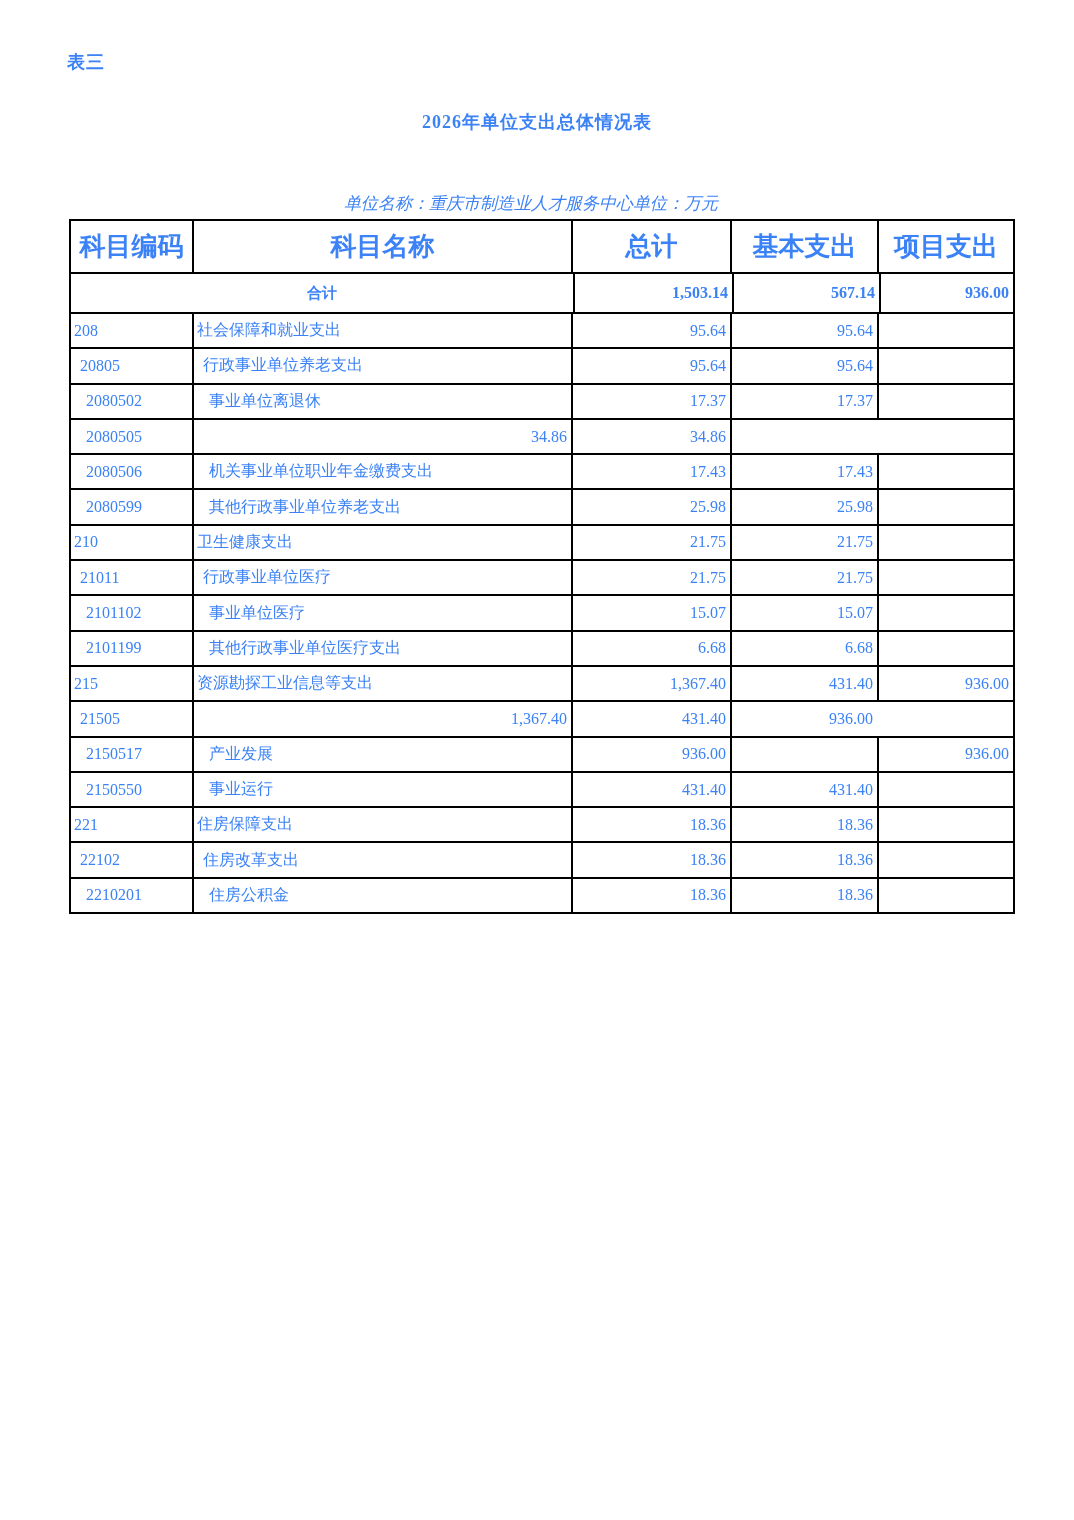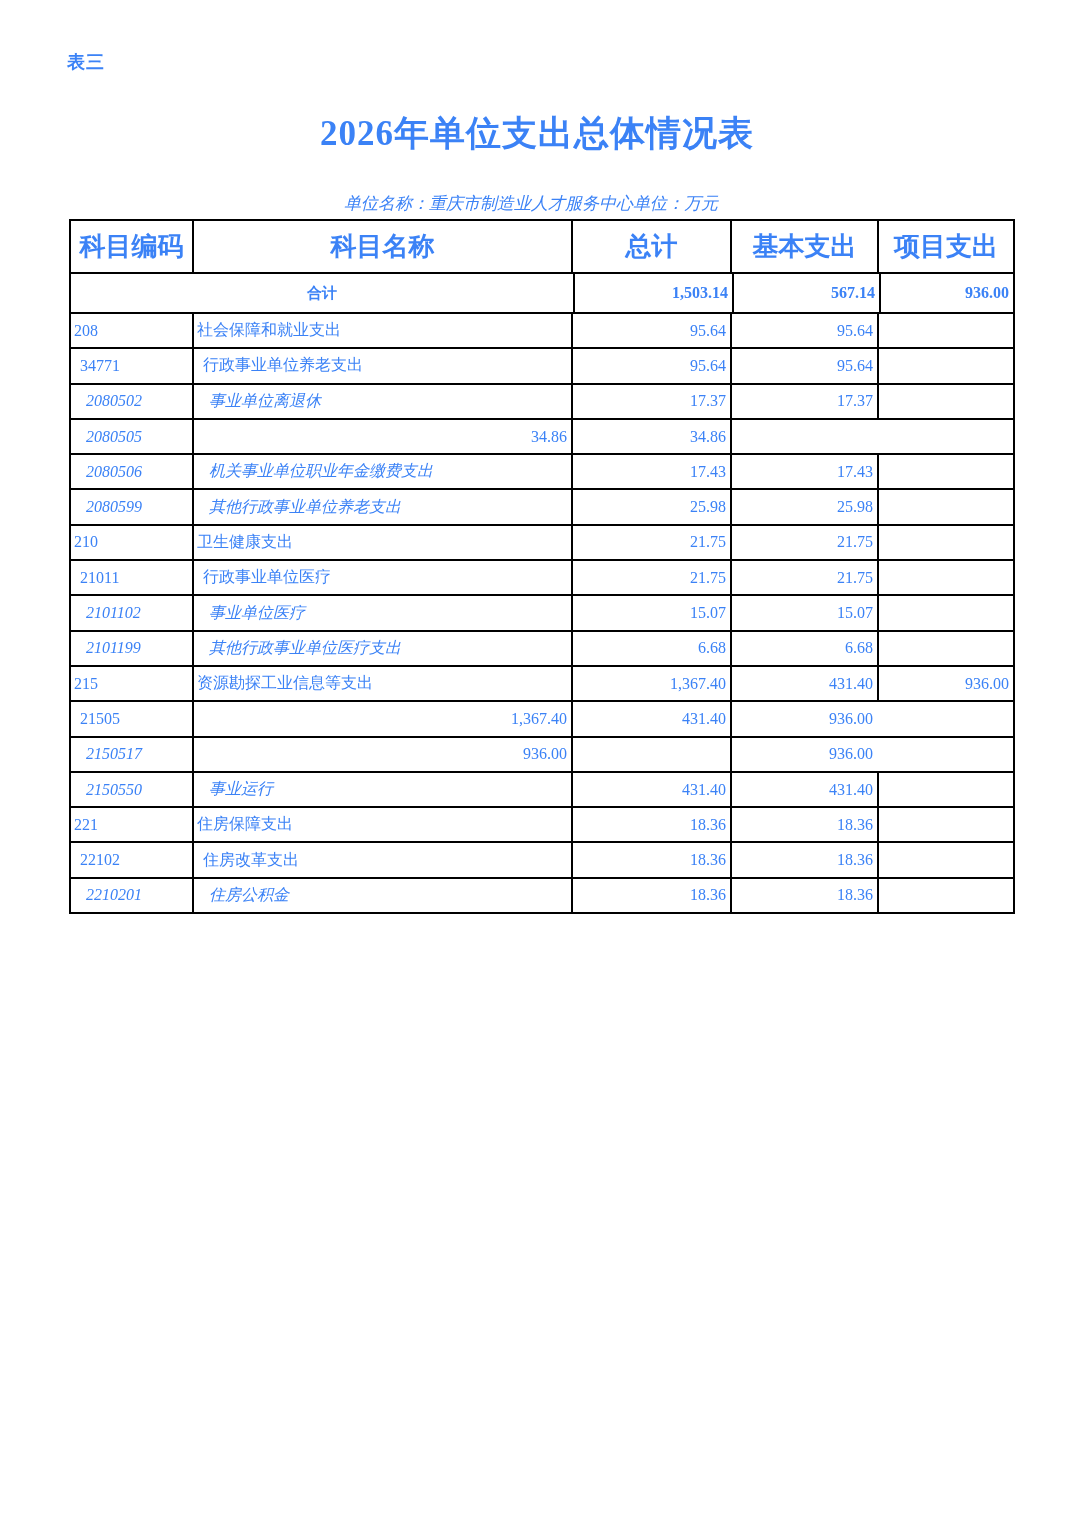--- a/index.html
+++ b/index.html
@@ -25,21 +25,21 @@
     letter-spacing: 1px;
   }
   .page-title {
     position: absolute;
     left: 0;
     top: 110px;
     width: 1074px;
     text-align: center;
     font-family: "Liberation Serif", "DejaVu Serif", serif;
     font-weight: bold;
-    font-size: 35px;
+    font-size: 18px;
     letter-spacing: 1px;
   }
   .info-line {
     position: absolute;
     left: 65px;
     top: 192px;
     width: 944px;
     display: flex;
     justify-content: center;
     align-items: baseline;
@@ -92,21 +92,21 @@
     font-family: "Liberation Serif", "DejaVu Serif", serif;
     font-size: 16px;
     text-align: center;
   }
   .num-cell {
     justify-content: flex-end;
     padding-right: 4px;
   }
   .lv1 { padding-left: 3px; }
   .lv2 { padding-left: 9px; }
-  .lv3 { padding-left: 15px; font-style: italic; }
+  .lv3 { padding-left: 15px; }
   .total-label-cell {
     justify-content: center;
     font-family: "Liberation Serif", "DejaVu Serif", serif;
     font-weight: bold;
     font-size: 15px;
   }
   .total-row .num-cell { font-weight: bold; }
 </style>
 </head>
 <body>
@@ -141,21 +141,21 @@
 
     <div id="table-body">
         <div class="trow body-row">
           <div class="cell code-cell lv1">208</div>
           <div class="cell name-cell lv1">社会保障和就业支出</div>
           <div class="cell num-cell">95.64</div>
           <div class="cell num-cell">95.64</div>
           <div class="cell num-cell"></div>
         </div>
         <div class="trow body-row">
-          <div class="cell code-cell lv2">34771</div>
+          <div class="cell code-cell lv2">20805</div>
           <div class="cell name-cell lv2">行政事业单位养老支出</div>
           <div class="cell num-cell">95.64</div>
           <div class="cell num-cell">95.64</div>
           <div class="cell num-cell"></div>
         </div>
         <div class="trow body-row">
           <div class="cell code-cell lv3">2080502</div>
           <div class="cell name-cell lv3">事业单位离退休</div>
           <div class="cell num-cell">17.37</div>
           <div class="cell num-cell">17.37</div>
@@ -217,20 +217,21 @@
           <div class="cell num-cell">936.00</div>
         </div>
         <div class="trow body-row">
           <div class="cell code-cell lv2">21505</div>
           <div class="cell num-cell">1,367.40</div>
           <div class="cell num-cell">431.40</div>
           <div class="cell num-cell">936.00</div>
         </div>
         <div class="trow body-row">
           <div class="cell code-cell lv3">2150517</div>
+          <div class="cell name-cell lv3">产业发展</div>
           <div class="cell num-cell">936.00</div>
           <div class="cell num-cell"></div>
           <div class="cell num-cell">936.00</div>
         </div>
         <div class="trow body-row">
           <div class="cell code-cell lv3">2150550</div>
           <div class="cell name-cell lv3">事业运行</div>
           <div class="cell num-cell">431.40</div>
           <div class="cell num-cell">431.40</div>
           <div class="cell num-cell"></div>

